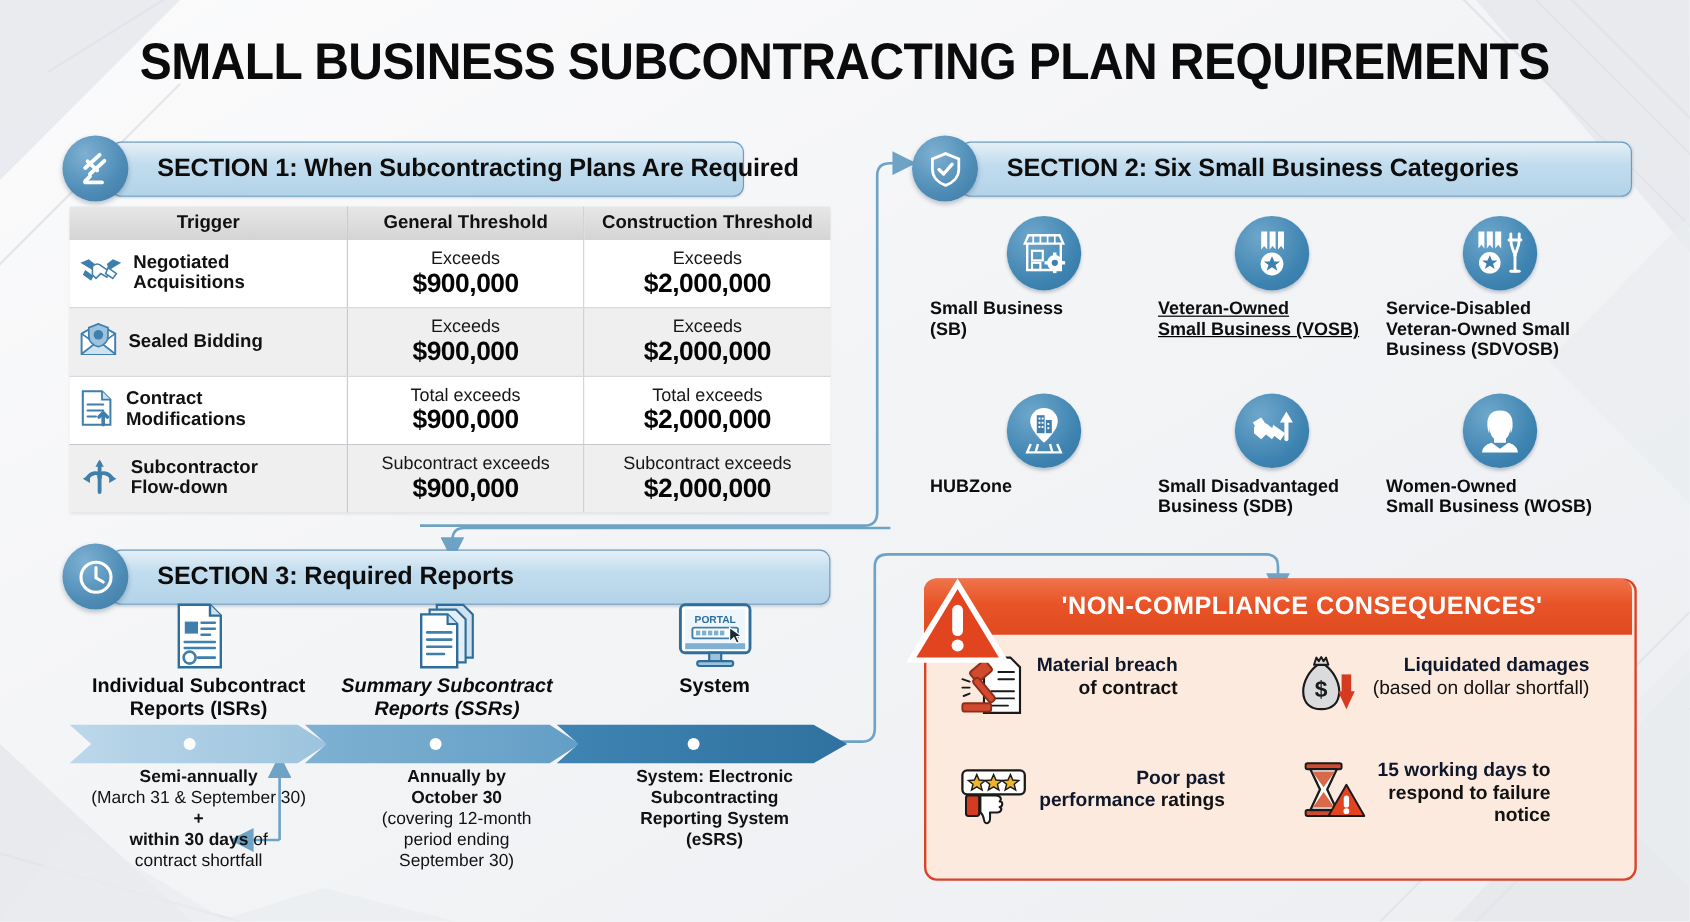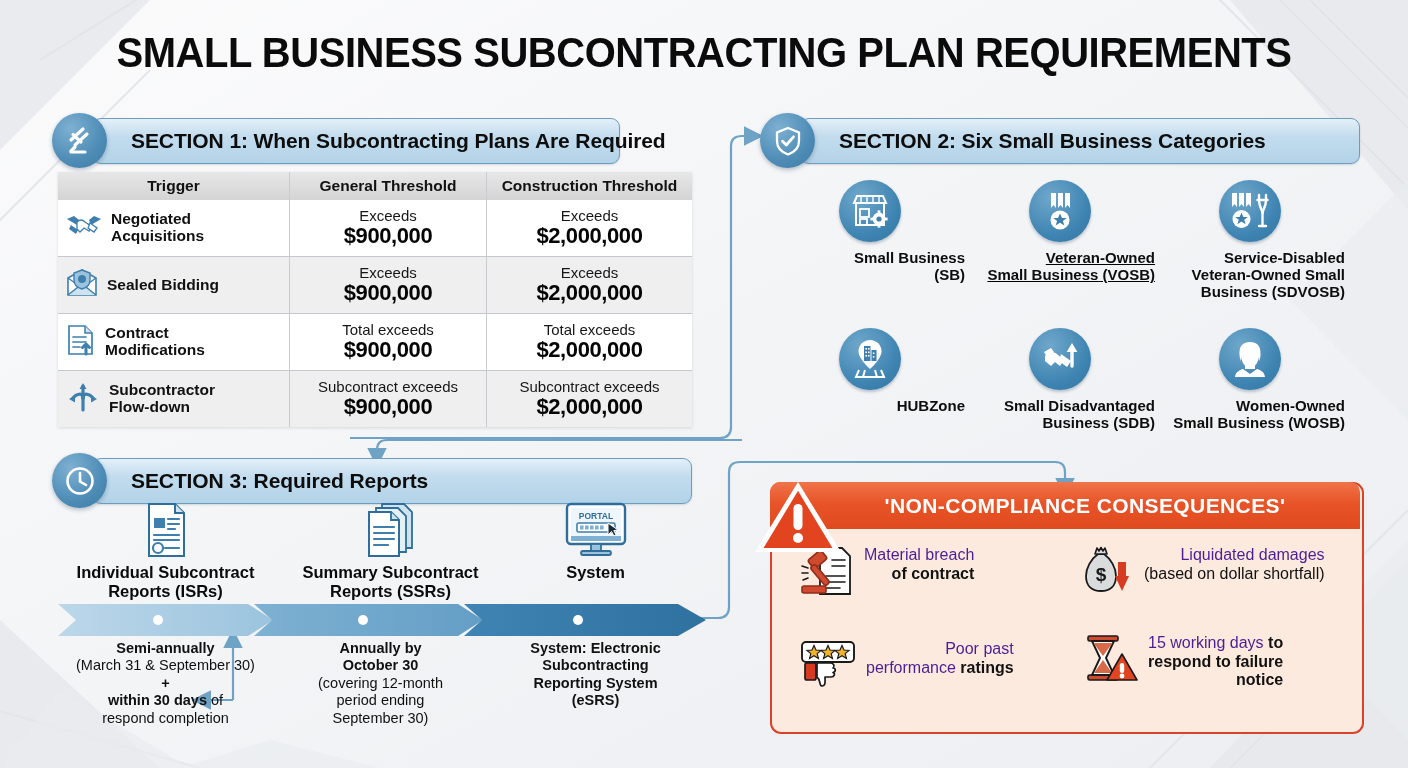--- a/index.html
+++ b/index.html
@@ -60,21 +60,21 @@
   .trow.body:last-child{border-bottom:none;}
   .trow.body.odd .tc{background:#ffffff;}
   .trow.body.even .tc{background:#efefef;}
   .cellTrig{display:flex;align-items:center;height:56px;padding-left:8px;gap:9px;}
   .cellTrig .lbl{font-size:15.5px;font-weight:bold;color:#111;line-height:1.07;}
   .cellVal{height:56px;display:flex;flex-direction:column;align-items:center;justify-content:center;}
   .cellVal .small{font-size:15px;color:#161616;line-height:1.05;}
   .cellVal .big{font-size:22px;font-weight:bold;color:#050505;line-height:1.12;letter-spacing:-0.4px;}
 
   
-  .cat{position:absolute;width:190px;text-align:right;}
+  .cat{position:absolute;width:190px;text-align:left;}
   .catcircle{
     width:62px;height:62px;border-radius:50%;margin:0 auto 7px;
     background:radial-gradient(circle at 34% 28%,#6fa7cb 0%,#3d83b1 65%,#36759f 100%);
     display:flex;align-items:center;justify-content:center;
     box-shadow:0 2px 3px rgba(30,60,90,.28);
   }
   .catlbl{font-size:15px;font-weight:bold;color:#0d0d0d;line-height:1.14;
           font-family:"Liberation Sans Narrow","Liberation Sans",sans-serif;}
 
   
@@ -91,21 +91,21 @@
       border:2px solid #d9432a;border-radius:11px;background:#fdeade;overflow:visible;text-align:right;}
   .nc-head{position:absolute;left:-2px;top:-2px;width:590px;height:47px;
       border-radius:10px 10px 0 0;
       background:linear-gradient(180deg,#f0744a 0%,#e85428 45%,#df4a1f 100%);
       display:flex;align-items:center;justify-content:center;}
   .nc-head span{font-size:21px;font-weight:bold;color:#fff;letter-spacing:.4px;
       font-family:"Liberation Sans Narrow","Liberation Sans",sans-serif;padding-left:40px;}
   .nc-item{position:absolute;display:flex;align-items:flex-start;gap:10px;width:270px;}
   .nc-txt{font-size:16px;line-height:1.16;color:#121212;
       font-family:"Liberation Sans Narrow","Liberation Sans",sans-serif;}
-  .nc-txt .r{color:#4c1d95;font-weight:normal;}
+  .nc-txt .r{color:#0f172a;font-weight:bold;}
   .nc-txt .k{color:#121212;font-weight:bold;}
   .nc-txt .n{color:#121212;font-weight:normal;}
 </style>
 </head>
 <body>
 
 <svg id="bg" width="1408" height="768" viewBox="0 0 1408 768">
   <defs>
     <linearGradient id="bgg" x1="0" y1="0" x2="1" y2="1">
       <stop offset="0" stop-color="#fbfbfc"></stop>
@@ -461,23 +461,23 @@
             <line x1="22" y1="46" x2="36" y2="46" stroke="#3e7fad" stroke-width="2.2" stroke-linecap="round"></line>
           </svg>
         </div>
      <div class="steplbl">Individual Subcontract<br>Reports (ISRs)</div>
       </div>
       <div class="stepdesc" style="left: 58px; top: 640px;">
         <div><b>Semi-annually</b></div>
         <div>(March 31 &amp; September 30)</div>
         <div><b>+</b></div>
         <div><b>within 30 days</b> of</div>
-        <div>respond completion</div>
-      </div>
-      <div class="step" style="left: 283px; top: 500px;">
+        <div>contract shortfall</div>
+      </div>
+      <div class="step" style="left: 265px; top: 500px; font-style: italic;">
         <div class="stepico">
           <svg width="54" height="56" viewBox="0 0 54 56">
             <path d="M18 2 H40 L48 10 V46 H18 Z" fill="#cfe2f0" stroke="#2f6e9a" stroke-width="1.8"></path>
             <path d="M12 6 H34 L42 14 V50 H12 Z" fill="#e4f0f8" stroke="#2f6e9a" stroke-width="1.8"></path>
             <path d="M5 10 H27 L35 18 V54 H5 Z" fill="#ffffff" stroke="#2f6e9a" stroke-width="2"></path>
             <path d="M27 10 V18 H35" fill="#cfe2f0" stroke="#2f6e9a" stroke-width="1.8"></path>
             <g stroke="#3e7fad" stroke-width="2.2" stroke-linecap="round">
               <line x1="10" y1="25" x2="30" y2="25"></line>
               <line x1="10" y1="31" x2="30" y2="31"></line>
               <line x1="10" y1="37" x2="30" y2="37"></line>

